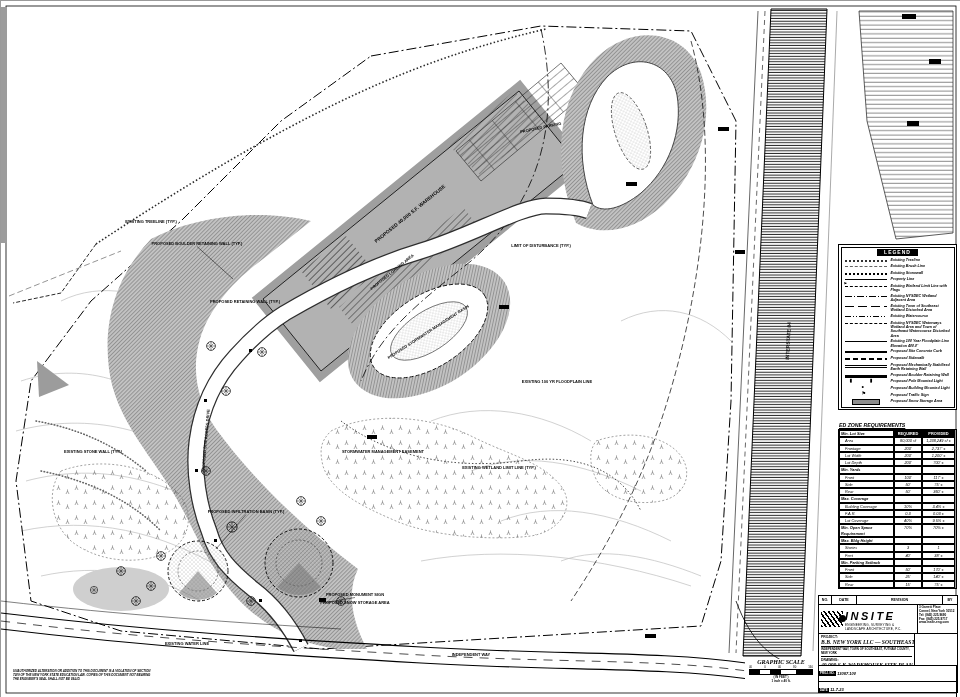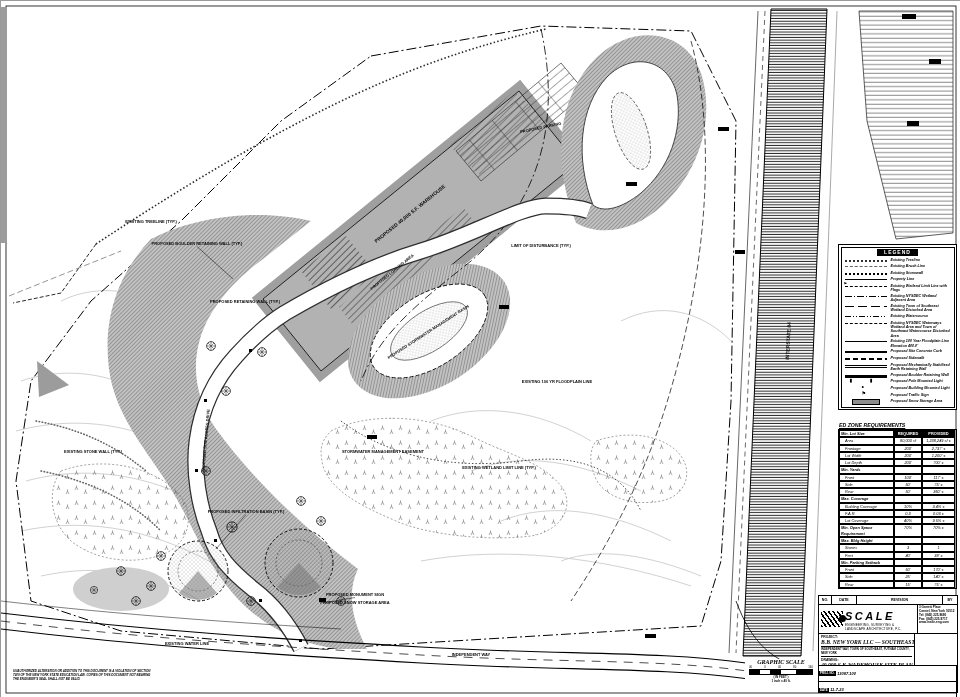--- a/index.html
+++ b/index.html
@@ -495,21 +495,21 @@
       <span style="flex:0 0 24px">DATE</span>
       <span style="flex:1 1 auto">REVISION</span>
       <span style="flex:0 0 14px;border-right:none">BY</span>
     </div>
     <div class="tb-row" id="tb-logo">
       <div id="logo-left">
         <span id="logo-mark">
             <span id="logo-dot"></span>
           </span>
         <span id="logo-text">
-          <span class="big">SCALE</span>
+          <span class="big">INSITE</span>
           <div class="sub">ENGINEERING, SURVEYING &amp;</div>
           <div class="sub">LANDSCAPE ARCHITECTURE, P.C.</div>
         </span>
       </div>
       <div id="tb-addr">
         <div>3 Garrett Place</div>
         <div>Carmel, New York 10512</div>
         <div>Tel: (845) 225-9690</div>
         <div>Fax: (845) 225-9717</div>
         <div>www.insite-eng.com</div>

